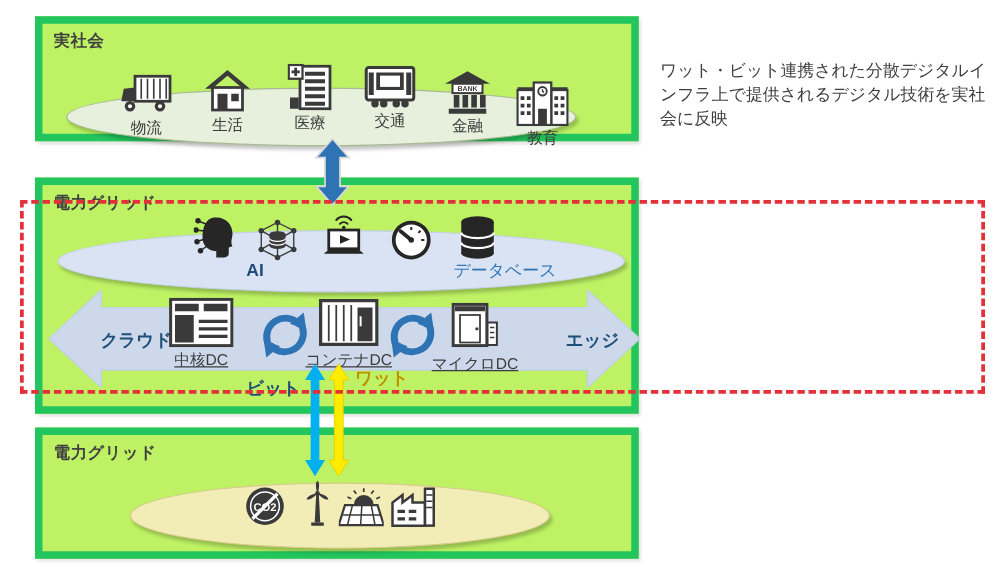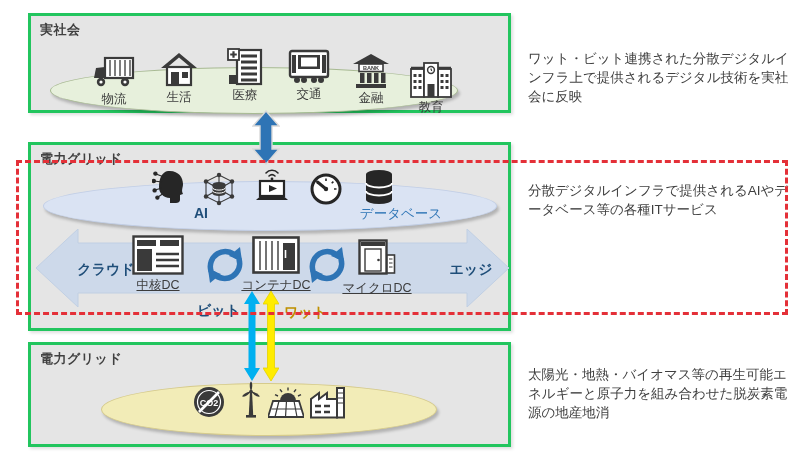--- a/index.html
+++ b/index.html
@@ -1,37 +1,37 @@
 <!DOCTYPE html>
 <html><head>
 <meta charset="utf-8">
 <style>
   * { margin:0; padding:0; box-sizing:border-box; }
   html,body { background:#fff; }
   body { font-family:"Liberation Sans","DejaVu Sans",sans-serif; }
   #stage { position:relative; width:800px; height:464px; background:#fff; overflow:hidden; }
 
-  .layer-box { position:absolute; background:#e5e5e5; border:3px solid #22c55e; box-shadow:2px 2px 3px rgba(0,0,0,.13); }
+  .layer-box { position:absolute; background:#bef264; border:6px solid #22c55e; box-shadow:2px 2px 3px rgba(0,0,0,.13); }
   .box-title { position:absolute; left:9px; top:5px; font-size:13px; font-weight:bold; color:#404040; letter-spacing:.5px; }
 
   .ellipse { position:absolute; border-radius:50%; box-shadow:2px 3px 3px rgba(0,0,0,.22); }
   .ellipse.green  { background:#e7f0dc; border:1px solid #a8ba93; }
   .ellipse.blue   { background:#dae3f3; border:1px solid #c2cfe7; }
   .ellipse.yellow { background:#f2ecb7; border:1px solid #d6cb8c; }
 
   .sector { position:absolute; width:64px; display:flex; flex-direction:column; align-items:center; gap:1px; }
   .sector .lbl { font-size:12.5px; color:#3c3c3c; white-space:nowrap; }
 
   .it-icon { position:absolute; }
   .small-lbl { position:absolute; font-size:12.5px; color:#3c3c3c; text-align:center; white-space:nowrap;text-decoration:underline; }
   .ai-label { position:absolute; font-size:14px; font-weight:bold; color:#1f4e79; text-align:center; }
   .db-label { position:absolute; font-size:13.5px; color:#2e75b6; text-align:center; }
   .arrow-word { position:absolute; font-size:14px; font-weight:bold; color:#1f4e79; }
 
-  .note { position:absolute; left:528px; width:264px; font-size:13.5px; line-height:19px; color:#3f3f3f; }
+  .note { position:absolute; left:528px; width:264px; font-size:13.5px; line-height:19px; color:#3f3f3f;font-family:Liberation Mono, monospace; }
 
   .scope-label { position:absolute; right:14px; top:141px; font-size:13px; font-weight:bold; color:#e32b38; }
   .scope-rect { position:absolute; left:16px; top:160px; width:772px; height:155px; border:3px dashed #e43038; z-index:10; pointer-events:none; }
 
   .flow-label { position:absolute; font-size:14px; font-weight:bold; }
   .flow-label.bit  { color:#1f4e79; }
   .flow-label.watt { color:#bf9000; }
 
   svg { display:block; }
   .z-top { z-index:6; }
@@ -292,21 +292,21 @@
     <svg width="16" height="90" viewBox="0 0 16 90">
       <polygon points="8,0 16,13 11.5,13 11.5,77 16,77 8,90 0,77 4.5,77 4.5,13 0,13" fill="#00b0f0"></polygon>
     </svg>
   </div>
   <div class="z-top" style="position:absolute;left:263px;top:291px;">
     <svg width="16" height="90" viewBox="0 0 16 90">
       <polygon points="8,0 16,13 11.5,13 11.5,77 16,77 8,90 0,77 4.5,77 4.5,13 0,13" fill="#ffec00" stroke="#e6d200" stroke-width="0.8"></polygon>
     </svg>
   </div>
   <div class="flow-label bit z-top" style="left:197px;top:302px;">ビット</div>
-  <div class="flow-label watt z-top" style="left:284px;top:304px;">ワット</div>
+  <div class="flow-label watt z-top" style="left:284px;top:294px;">ワット</div>
 
   <div class="layer-box" style="left:28px;top:342px;width:483px;height:105px;">
     <div class="box-title">電力グリッド</div>
     <div class="ellipse yellow" style="left:70px;top:38px;width:336px;height:53px;"></div>
 
     <span class="it-icon" style="left:162px;top:41px;">
       <svg width="32" height="32" viewBox="0 0 32 32">
         <circle cx="16" cy="16" r="15" fill="#3a3a3a"></circle>
         <circle cx="16" cy="16" r="11.5" fill="#3a3a3a" stroke="#fff" stroke-width="1.2"></circle>
         <text x="16" y="19.5" text-anchor="middle" font-size="9" font-weight="bold" fill="#fff">CO2</text>
@@ -339,18 +339,16 @@
       <svg width="42" height="33" viewBox="0 0 42 33">
         <path d="M2 31.5 V13 L10 7 V13 L18 7 V13 H28 V31.5 Z" fill="#fff" stroke="#3a3a3a" stroke-width="2"></path>
         <rect x="28" y="2" width="7" height="29.5" fill="#fff" stroke="#3a3a3a" stroke-width="2"></rect>
         <path d="M29 7 h5 M29 12 h5 M29 17 h5" stroke="#3a3a3a" stroke-width="1.2"></path>
         <path d="M6 20 h6 M15 20 h6 M6 26 h6 M15 26 h6" stroke="#3a3a3a" stroke-width="2.6"></path>
       </svg>
     </span>
   </div>
 
   <div class="note" style="top:49px;">ワット・ビット連携された分散デジタルインフラ上で提供されるデジタル技術を実社会に反映</div>
-  <div class="note" style="top:181px;">分散デジタルインフラで提供されるAIやデータベース等の各種ITサービス</div>
-  <div class="note" style="top:365px;">太陽光・地熱・バイオマス等の再生可能エネルギーと原子力を組み合わせた脱炭素電源の地産地消</div>
 
   <div class="scope-rect"></div>
 
 </div>
 
 </body></html>

